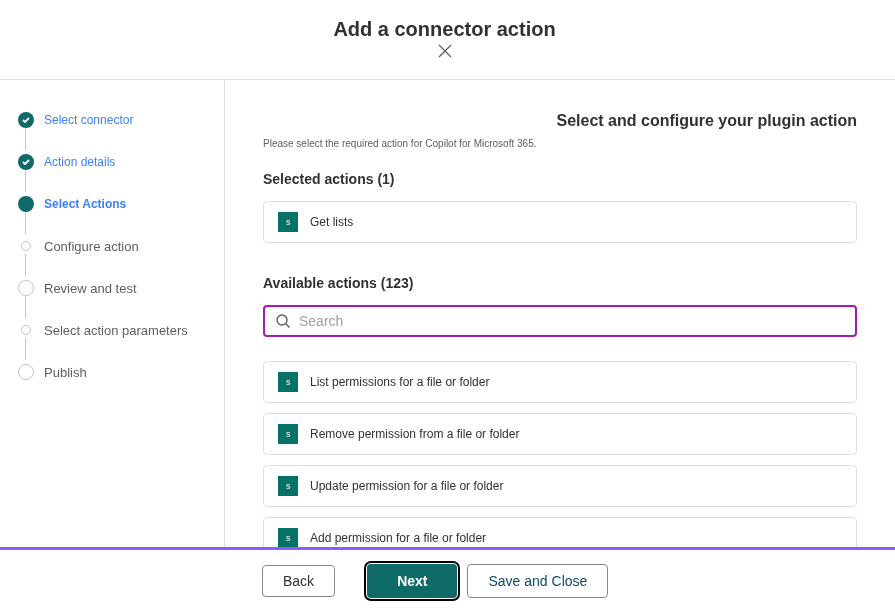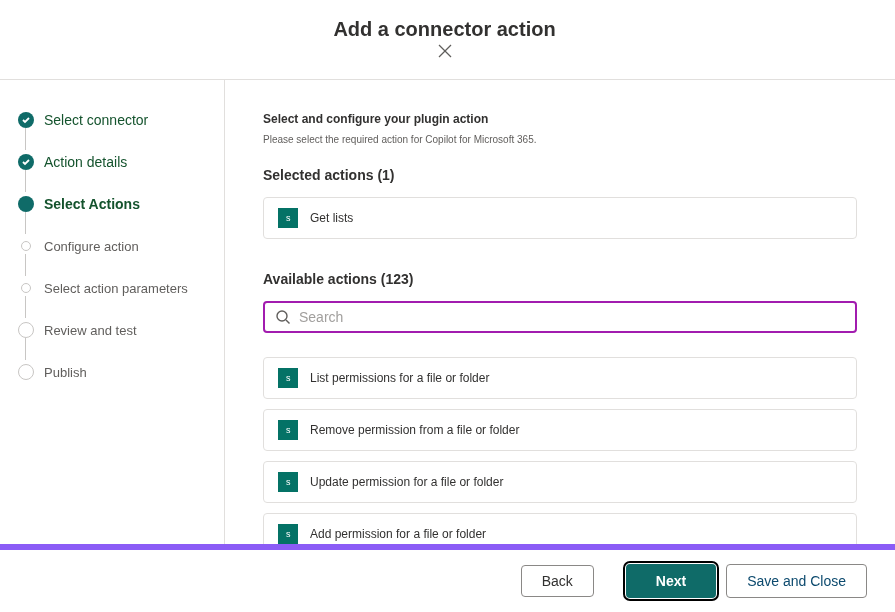--- a/index.html
+++ b/index.html
@@ -17,42 +17,42 @@
     .sidebar { width: 225px; border-right: 1px solid #e1dfdd; padding: 28px 12px 12px 14px; }
     .steps { list-style: none; }
     .step { display: flex; align-items: center; position: relative; padding: 0 0 0 4px; height: 24px; margin-bottom: 18px; }
     .step-icon { width: 16px; height: 16px; border-radius: 50%; display: flex; align-items: center; justify-content: center; flex-shrink: 0; margin-right: 10px; position: relative; }
     .step.completed .step-icon { background: #0f6b68; }
     .step.completed .step-icon svg { width: 10px; height: 10px; }
     .step.current .step-icon { background: #0f6b68; width: 16px; height: 16px; }
     .step.upcoming .step-icon { border: 1.5px solid #c8c6c4; background: transparent; width: 10px; height: 10px; margin-left: 3px; margin-right: 13px; }
     .step.upcoming.big .step-icon { width: 16px; height: 16px; margin-left: 0; margin-right: 10px; }
     .step-connector { position: absolute; left: 11px; top: 20px; width: 1px; height: 22px; background: #c8c6c4; }
-    .step-label { font-size: 14px; color: #14532d; }
+    .step-label { font-size: 12px; color: #3b82f6; }
     .step.current .step-label { font-weight: 600; }
     .step.upcoming .step-label { color: #605e5c; font-size: 13px; }
     
     .main { flex: 1; padding: 32px 38px 0 38px; overflow-y: auto; }
-    .main-title { font-size: 12px; font-weight: 600; margin-bottom: 8px; }
+    .main-title { font-size: 16px; font-weight: 600; margin-bottom: 8px; text-align: right; }
     .main-subtitle { font-size: 10px; color: #605e5c; margin-bottom: 22px; }
     .section-label { font-size: 14px; font-weight: 600; margin-bottom: 14px; }
     
     .action-item { display: flex; align-items: center; border: 1px solid #e1dfdd; border-radius: 4px; padding: 10px 14px; margin-bottom: 10px; cursor: pointer; }
     .action-icon { width: 20px; height: 20px; background: #047266; display: flex; align-items: center; justify-content: center; margin-right: 12px; flex-shrink: 0; }
     .action-icon-text { color: #fff; font-size: 9px; font-weight: 400; letter-spacing: -0.5px; }
     .action-label { font-size: 12px; color: #323130; }
     
     .search-box { display: flex; align-items: center; border: 2px solid #a21caf; border-radius: 4px; padding: 6px 10px; margin-bottom: 24px; }
     .search-box svg { width: 16px; height: 16px; margin-right: 8px; color: #605e5c; }
     .search-box input { border: none; outline: none; flex: 1; font-size: 14px; font-family: inherit; }
     .search-box input::placeholder { color: #a19f9d; }
     
     .spacer-section { height: 22px; }
     
-    .footer { display: flex; justify-content: flex-end; align-items: center; padding: 14px 28px 14px 262px; border-top: 6px solid #8b5cf6; }
+    .footer { display: flex; justify-content: flex-start; align-items: center; padding: 14px 28px 14px 262px; border-top: 3px solid #8b5cf6; }
     .footer-left, .footer-right { display: flex; gap: 10px; }
     .btn { padding: 7px 20px; border-radius: 4px; font-size: 14px; font-family: inherit; cursor: pointer; }
     .btn-default { background: #fff; border: 1px solid #8a8886; color: #323130; }
     .btn-primary { background: #0f6b68; border: 2px solid #0f6b68; color: #ffffff; font-weight: 600; outline: 2px solid #000; outline-offset: 1px; padding: 7px 28px; margin-left: 32px; }
     .btn-close { background: #fff; border: 1px solid #8a8886; color: #0c4a6e; }
   </style>
 </head>
 <body>
 
 <div class="header">
@@ -90,28 +90,28 @@
       <li class="step current">
         <span class="step-icon"></span>
         <span class="step-label">Select Actions</span>
         <span class="step-connector"></span>
       </li>
       <li class="step upcoming">
         <span class="step-icon"></span>
         <span class="step-label">Configure action</span>
         <span class="step-connector"></span>
       </li>
+      <li class="step upcoming big">
+        <span class="step-icon"></span>
+        <span class="step-label">Review and test</span>
+        <span class="step-connector"></span>
+      </li>
       <li class="step upcoming">
         <span class="step-icon"></span>
         <span class="step-label">Select action parameters</span>
-        <span class="step-connector"></span>
-      </li>
-      <li class="step upcoming big">
-        <span class="step-icon"></span>
-        <span class="step-label">Review and test</span>
         <span class="step-connector"></span>
       </li>
       <li class="step upcoming big">
         <span class="step-icon"></span>
         <span class="step-label">Publish</span>
       </li>
     </ul>
   </nav>
 
   <main class="main">

